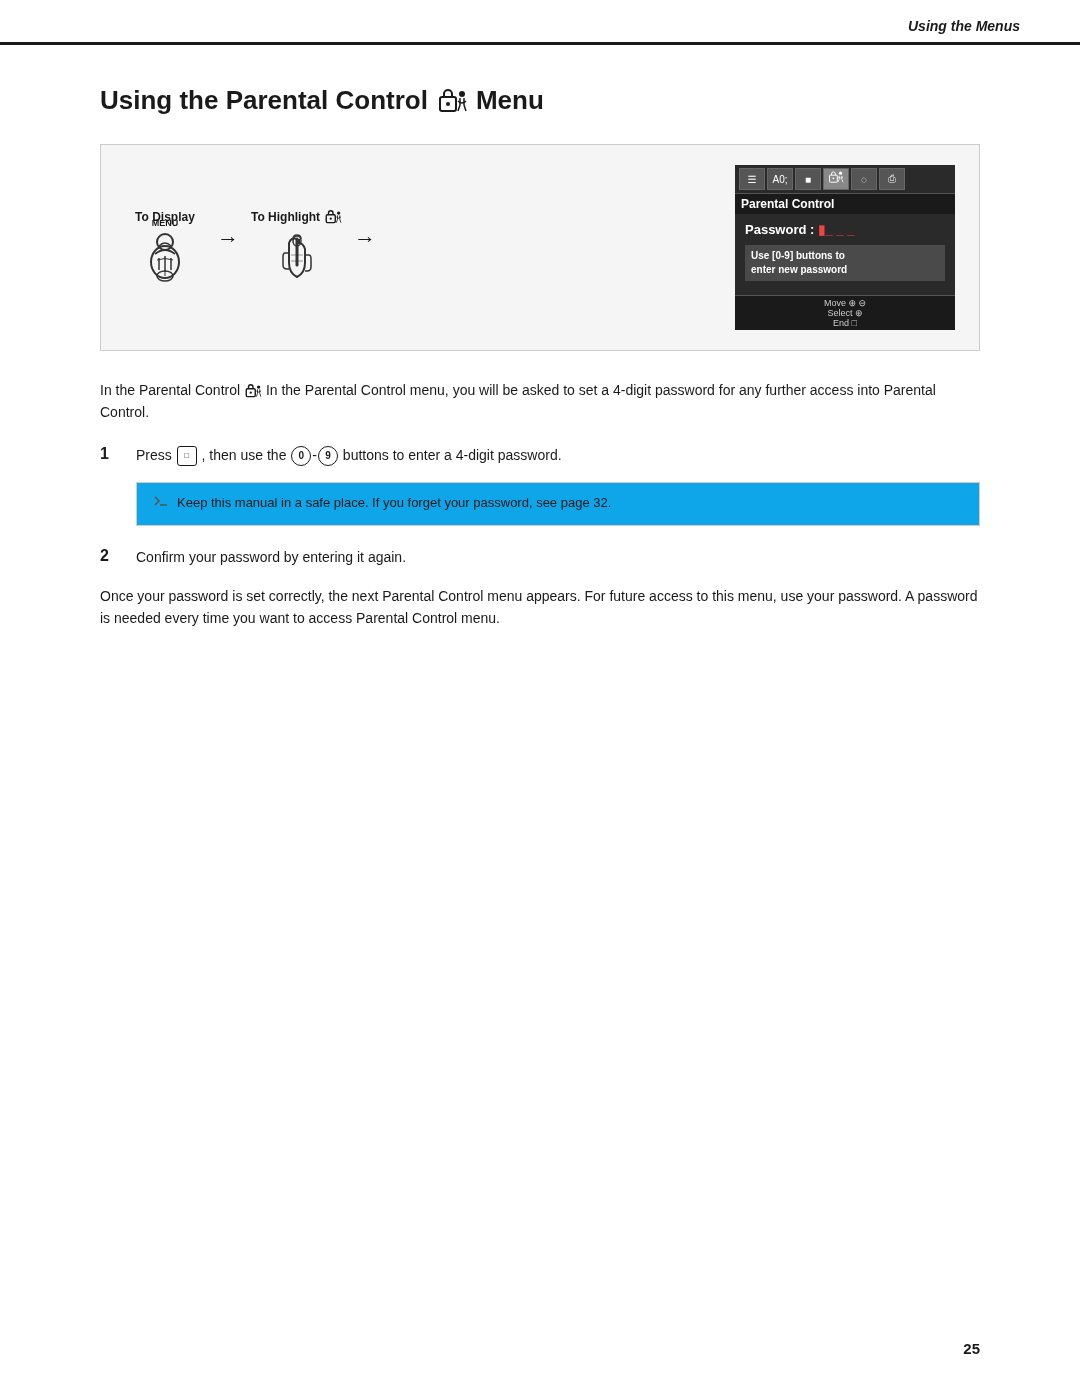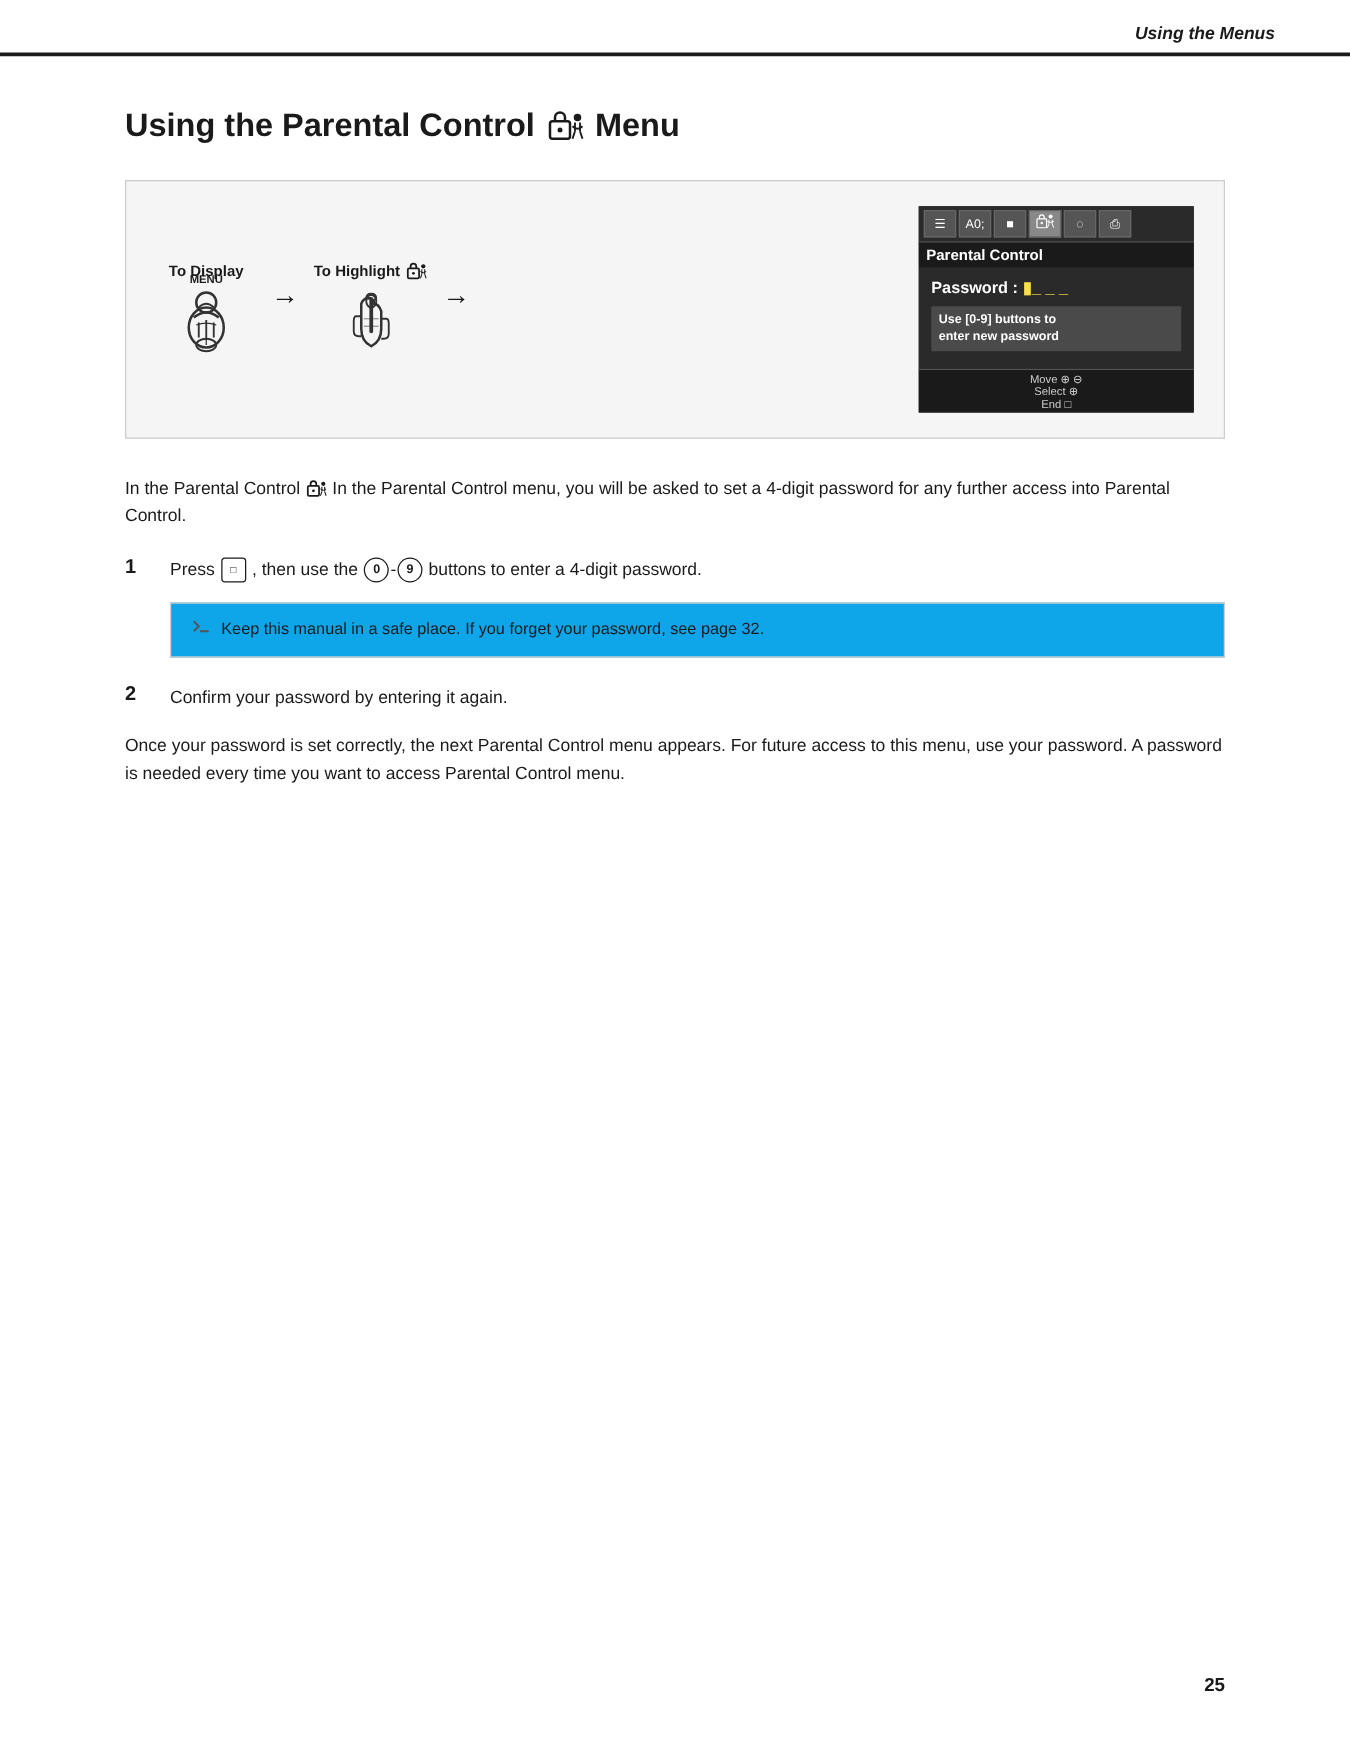--- a/index.html
+++ b/index.html
@@ -169,21 +169,21 @@
       font-weight: bold;
       color: #ffffff;
       margin-bottom: 8px;
       display: flex;
       align-items: center;
       gap: 4px;
     }
 
     .tv-password-cursor {
       font-size: 13px;
-      color: #fde047;
+      color: #ef4444;
     }
 
     .tv-hint-box {
       background: #4a4a4a;
       color: #ffffff;
       font-size: 10px;
       padding: 4px 6px;
       margin-bottom: 6px;
       line-height: 1.4;
     }

